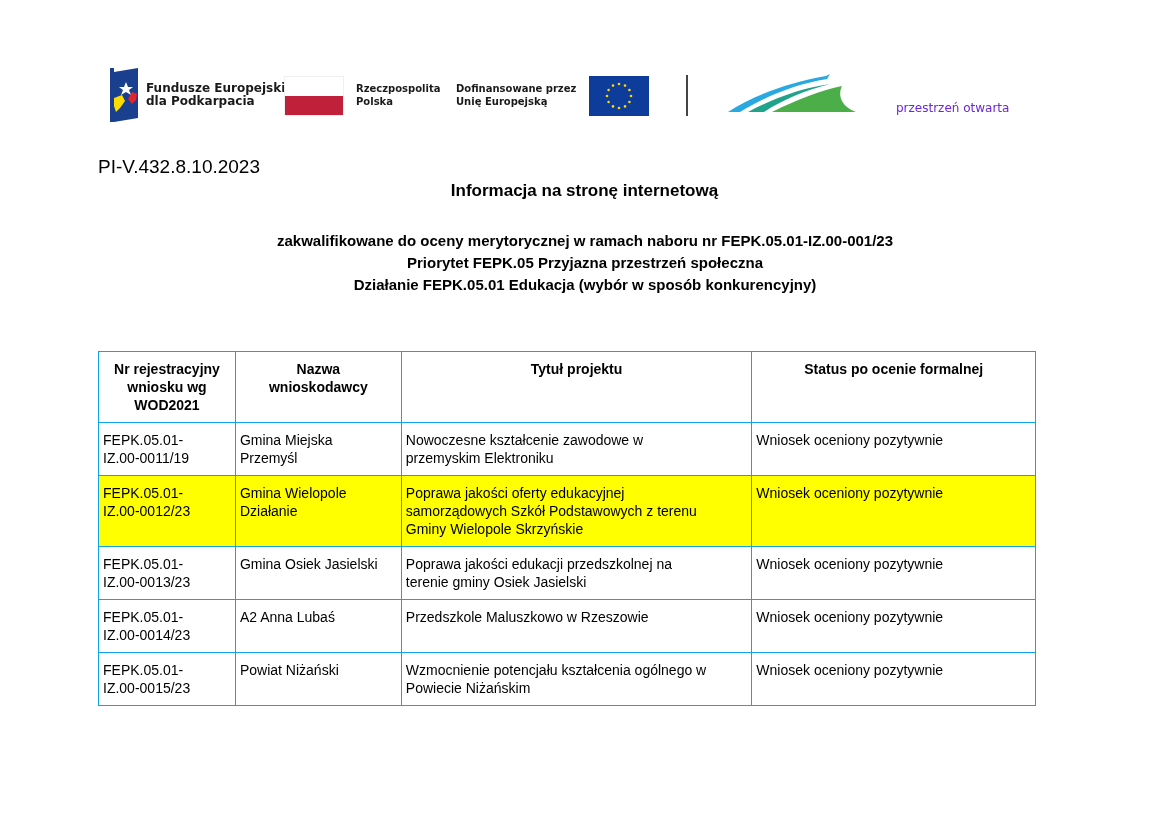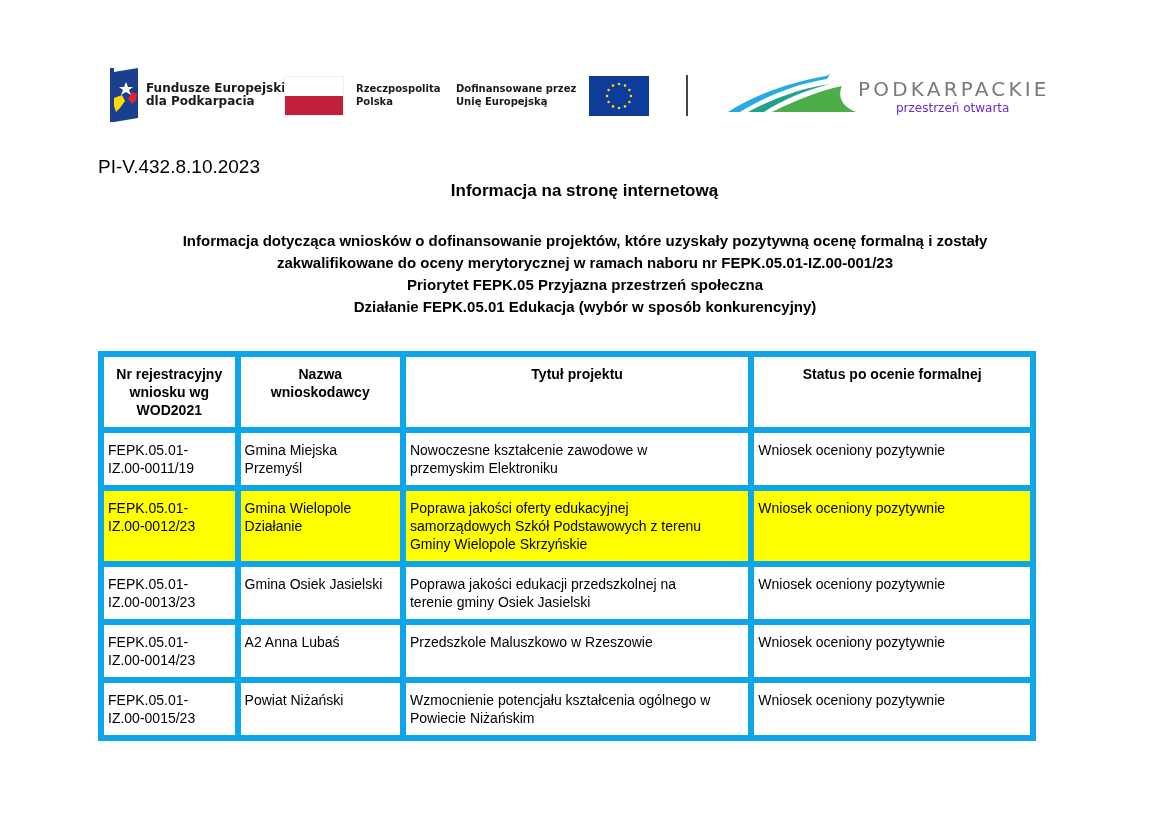--- a/index.html
+++ b/index.html
@@ -17,21 +17,21 @@
     .divider { position: absolute; left: 686px; top: 75px; width: 2px; height: 41px; background: #444; }
     .pk-logo { position: absolute; left: 726px; top: 72px; width: 130px; height: 45px; }
     .pk-title { position: absolute; left: 858px; top: 77px; font-family: "DejaVu Sans", sans-serif; font-size: 20px; letter-spacing: 3.2px; color: #7a7a7a; font-weight: normal; }
     .pk-sub { position: absolute; left: 896px; top: 101px; font-family: "DejaVu Sans", sans-serif; font-size: 12px; color: #6d28d9; }
 
     .doc-ref { position: absolute; left: 98px; top: 156px; font-size: 19px; }
     .doc-title { position: absolute; left: 0; width: 1169px; top: 181px; text-align: center; font-size: 17px; font-weight: bold; }
     .doc-subtitle { position: absolute; left: 120px; width: 930px; top: 230px; text-align: center; font-size: 15px; font-weight: bold; line-height: 22px; }
 
     table.applications { position: absolute; left: 98px; top: 351px; width: 938px; border-collapse: collapse; font-size: 14px; }
-    table.applications th, table.applications td { border: 6px solid #0ea5e9; vertical-align: top; padding: 8px 4px 4px 4px; line-height: 18px; }
+    table.applications th, table.applications td { border: 1px solid #0ea5e9; vertical-align: top; padding: 8px 4px 4px 4px; line-height: 18px; }
     table.applications th { font-weight: bold; height: 58px; }
     table.applications td { height: 40px; }
     table.applications tr.highlight td { background: #ffff00; height: 58px; }
     col.c1 { width: 137px; } col.c2 { width: 166px; } col.c3 { width: 351px; } col.c4 { width: 284px; }
   </style>
 </head>
 <body>
 
 <div class="logos">
   <svg class="fe-logo" viewBox="0 0 30 54">
@@ -77,28 +77,26 @@
     </g>
   </svg>
 
   <div class="divider"></div>
 
   <svg class="pk-logo" viewBox="0 0 130 45">
     <path d="M2,40 C30,22 65,10 100,4 L104,2 L101,7 C70,12 40,24 14,40 Z" fill="#29a9e1"></path>
     <path d="M22,40 C48,26 76,16 104,12 C80,18 56,28 38,40 Z" fill="#1fa38a"></path>
     <path d="M46,40 C70,28 96,18 116,14 C112,22 114,34 130,40 Z" fill="#4cae48"></path>
   </svg>
-  <div class="pk-title">PODKARPACKIE</div>
   <div class="pk-sub">przestrzeń otwarta</div>
 </div>
 
 <div class="doc-ref">PI-V.432.8.10.2023</div>
 <div class="doc-title">Informacja na stronę internetową</div>
 <div class="doc-subtitle">
-  <div>Informacja dotycząca wniosków o dofinansowanie projektów, które uzyskały pozytywną ocenę formalną i zostały</div>
   <div>zakwalifikowane do oceny merytorycznej w ramach naboru nr FEPK.05.01-IZ.00-001/23</div>
   <div>Priorytet FEPK.05 Przyjazna przestrzeń społeczna</div>
   <div>Działanie FEPK.05.01 Edukacja (wybór w sposób konkurencyjny)</div>
 </div>
 
 <table class="applications">
   <colgroup>
       <col class="c1">
       <col class="c2">
       <col class="c3">

